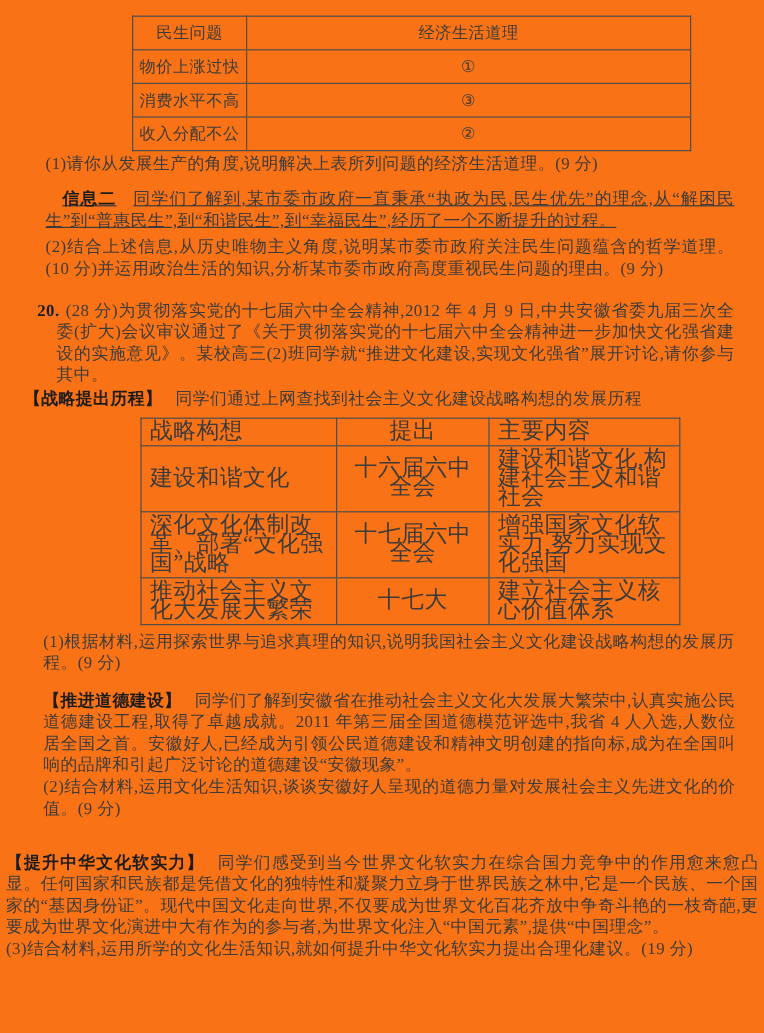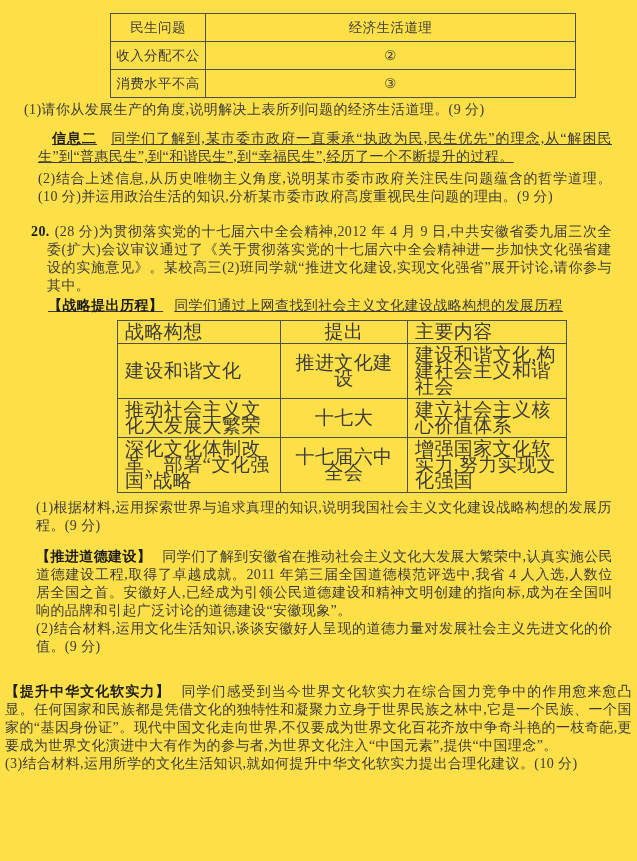--- a/index.html
+++ b/index.html
@@ -1,21 +1,21 @@
 <!DOCTYPE html>
 <html><head>
 <meta charset="utf-8">
 <style>
   * { box-sizing: border-box; }
   html, body { margin: 0; padding: 0; background: #ffffff; }
   .sheet {
     position: relative;
     width: 637px;
     height: 861px;
-    background: #fde047;
+    background: #f97316;
     color: #3b3b3b;
     font-family: "Liberation Serif", "DejaVu Serif", serif;
     font-size: 14px;
     line-height: 18px;
     letter-spacing: 0.4px;
     overflow: hidden;
   }
   p { margin: 0; }
   .just { text-align: justify; }
   .bold { font-weight: bold; color: #1c1c1c; }
@@ -31,25 +31,25 @@
 
   
   .t2 { margin: 5px 0 0 117px; width: 449px; }
   .t2 th, .t2 td { font-size: 19px; line-height: 16px; padding: 3px 7px; vertical-align: middle; }
   .t2 th { text-align: center; height: 22px; }
   .t2 .c1 { width: 163px; text-align: left; }
   .t2 .c2 { width: 127px; text-align: center; }
   .t2 .c3 { width: 159px; text-align: left; margin-left: 48px; }
 
   
-  .p-q23-1   { margin: 3px 25px 0 24px; }
+  .p-q23-1   { margin: 3px 25px 0 38px; }
   .p-info2   { margin: 11px 25px 4px 38px; text-indent: 14px; text-decoration: underline; }
   .p-q23-2   { margin: 0 25px 0 38px; }
   .p-q24     { margin: 17px 25px 0 47px; text-indent: -16px; }
-  .p-strategy{ margin: 2px 25px 0 48px; text-decoration: underline; }
+  .p-strategy{ margin: 2px 25px 0 20px; }
   .p-q24-1   { margin: 6px 25px 0 36px; }
   .p-moral   { margin: 13px 24px 0 36px; }
   .p-q24-2   { margin: 0 24px 0 36px; }
   .p-soft    { margin: 27px 5px 0 5px; }
   .p-q24-3   { margin: 0 5px 0 5px; }
 
   .lbl-gap   { margin-right: 11px; }
   .info2-lbl { margin-right: 14px; }
   .qnum      { margin-right: 5px; }
 </style>
@@ -58,26 +58,30 @@
 
 <div class="sheet">
 
   <table class="t1">
     <tbody>
         <tr>
       <th class="c1">民生问题</th>
       <th class="c2">经济生活道理</th>
     </tr>
     <tr>
-      <td class="c1">收入分配不公</td>
-      <td class="c2">②</td>
+      <td class="c1">物价上涨过快</td>
+      <td class="c2">①</td>
     </tr>
     <tr>
       <td class="c1">消费水平不高</td>
       <td class="c2">③</td>
+    </tr>
+    <tr>
+      <td class="c1">收入分配不公</td>
+      <td class="c2">②</td>
     </tr>
   </tbody>
     </table>
 
   <p class="p-q23-1">(1)请你从发展生产的角度,说明解决上表所列问题的经济生活道理。(9 分)</p>
 
   <p class="p-info2 just"><b class="bold info2-lbl">信息二</b><span>同学们了解到,某市委市政府一直秉承“执政为民,民生优先”的理念,从“解困民生”到“普惠民生”,到“和谐民生”,到“幸福民生”,经历了一个不断提升的过程。</span></p>
 
   <p class="p-q23-2 just">(2)结合上述信息,从历史唯物主义角度,说明某市委市政府关注民生问题蕴含的哲学道理。(10 分)并运用政治生活的知识,分析某市委市政府高度重视民生问题的理由。(9 分)</p>
 
@@ -87,39 +91,39 @@
 
   <table class="t2">
     <tbody>
         <tr>
       <th class="c1">战略构想</th>
       <th class="c2">提出</th>
       <th class="c3">主要内容</th>
     </tr>
     <tr>
       <td class="c1">建设和谐文化</td>
-      <td class="c2">推进文化建设</td>
+      <td class="c2">十六届六中全会</td>
       <td class="c3">建设和谐文化,构建社会主义和谐社会</td>
+    </tr>
+    <tr>
+      <td class="c1">深化文化体制改革、部署“文化强国”战略</td>
+      <td class="c2">十七届六中全会</td>
+      <td class="c3">增强国家文化软实力,努力实现文化强国</td>
     </tr>
     <tr>
       <td class="c1">推动社会主义文化大发展大繁荣</td>
       <td class="c2">十七大</td>
       <td class="c3">建立社会主义核心价值体系</td>
-    </tr>
-    <tr>
-      <td class="c1">深化文化体制改革、部署“文化强国”战略</td>
-      <td class="c2">十七届六中全会</td>
-      <td class="c3">增强国家文化软实力,努力实现文化强国</td>
     </tr>
   </tbody>
     </table>
 
   <p class="p-q24-1 just">(1)根据材料,运用探索世界与追求真理的知识,说明我国社会主义文化建设战略构想的发展历程。(9 分)</p>
 
   <p class="p-moral just"><b class="bold lbl-gap">【推进道德建设】</b><span>同学们了解到安徽省在推动社会主义文化大发展大繁荣中,认真实施公民道德建设工程,取得了卓越成就。2011 年第三届全国道德模范评选中,我省 4 人入选,人数位居全国之首。安徽好人,已经成为引领公民道德建设和精神文明创建的指向标,成为在全国叫响的品牌和引起广泛讨论的道德建设“安徽现象”。</span></p>
 
   <p class="p-q24-2 just">(2)结合材料,运用文化生活知识,谈谈安徽好人呈现的道德力量对发展社会主义先进文化的价值。(9 分)</p>
 
   <p class="p-soft just"><b class="bold lbl-gap">【提升中华文化软实力】</b><span>同学们感受到当今世界文化软实力在综合国力竞争中的作用愈来愈凸显。任何国家和民族都是凭借文化的独特性和凝聚力立身于世界民族之林中,它是一个民族、一个国家的“基因身份证”。现代中国文化走向世界,不仅要成为世界文化百花齐放中争奇斗艳的一枝奇葩,更要成为世界文化演进中大有作为的参与者,为世界文化注入“中国元素”,提供“中国理念”。</span></p>
 
-  <p class="p-q24-3">(3)结合材料,运用所学的文化生活知识,就如何提升中华文化软实力提出合理化建议。(10 分)</p>
+  <p class="p-q24-3">(3)结合材料,运用所学的文化生活知识,就如何提升中华文化软实力提出合理化建议。(19 分)</p>
 
 </div>
 
 </body></html>

